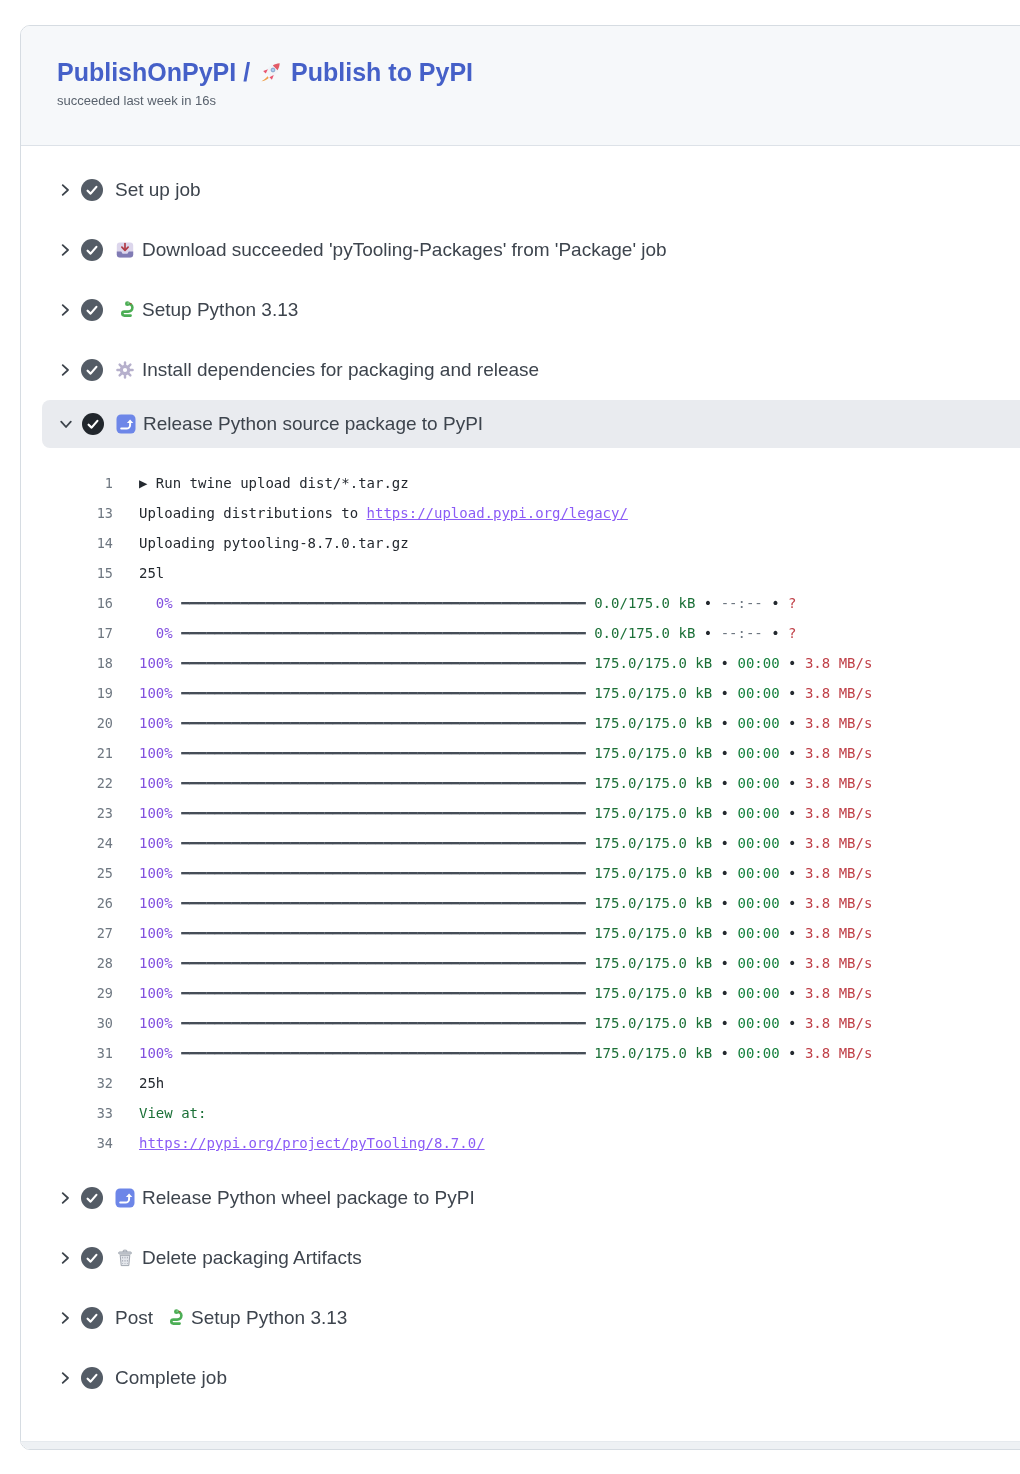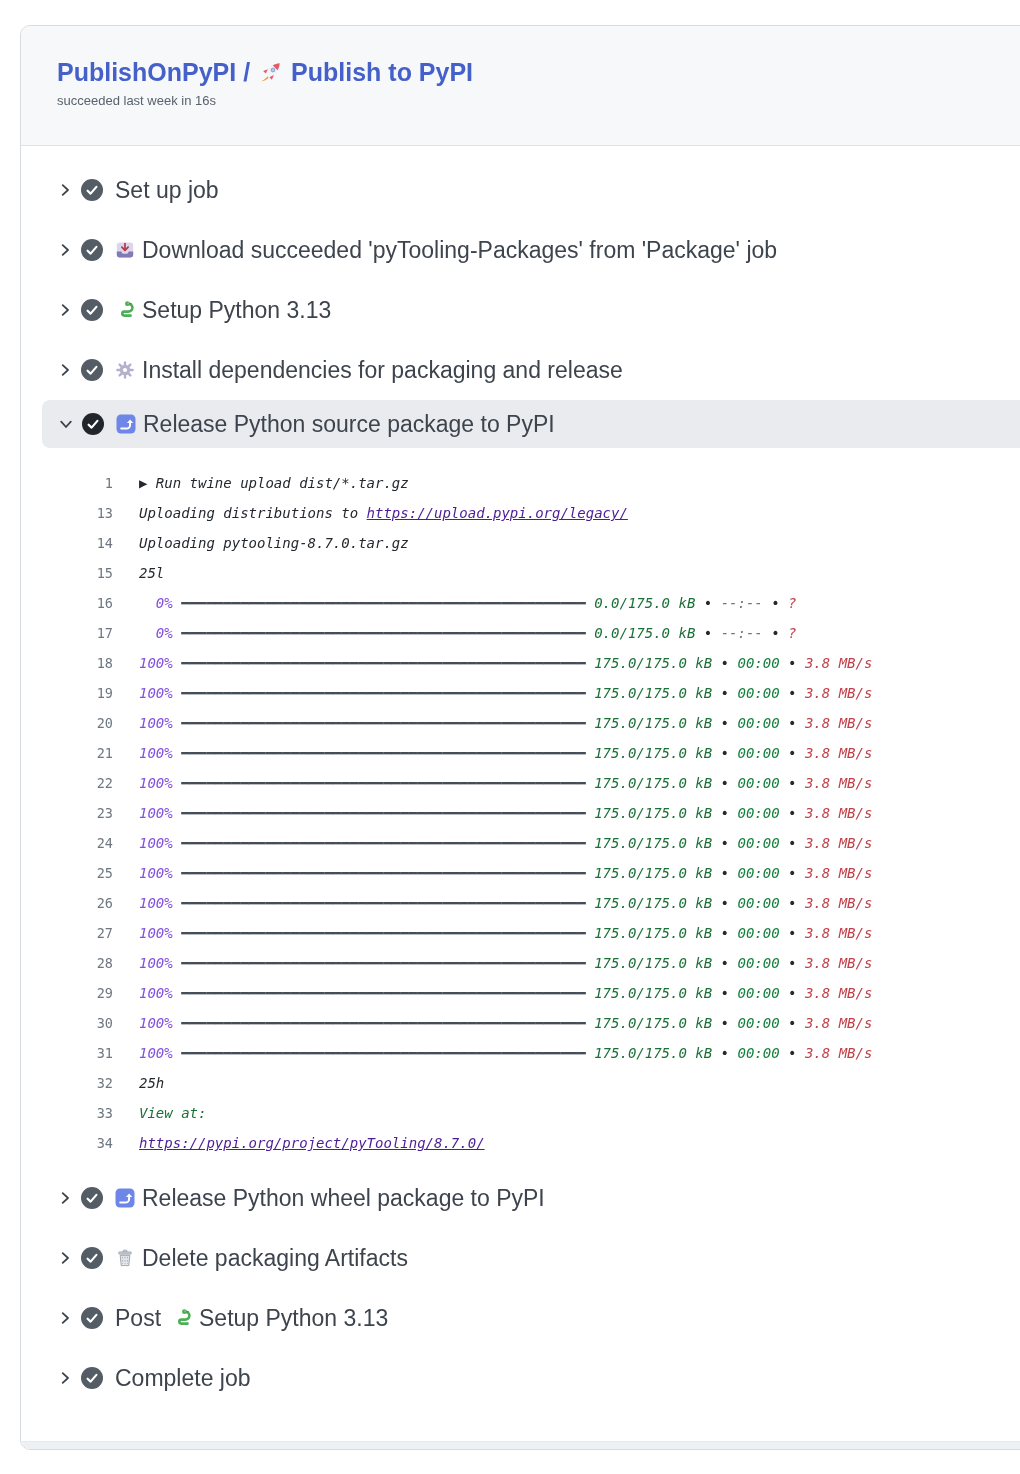--- a/index.html
+++ b/index.html
@@ -42,21 +42,21 @@
   .step-row {
     height: 60px;
     display: flex;
     align-items: center;
     padding-left: 36px;
     cursor: pointer;
   }
   .chev { width: 16px; height: 16px; flex: none; margin-right: 8px; }
   .check { width: 22px; height: 22px; flex: none; margin-right: 12px; }
   .sicon { width: 20px; height: 20px; flex: none; margin-right: 7px; }
-  .step-label { font-size: 23px; color: #3d444d; white-space: nowrap; }
+  .step-label { font-size: 19px; color: #3d444d; white-space: nowrap; }
   .step-label.pfx { margin-right: 11px; }
 
   .xhead {
     margin-left: 21px;
     height: 48px;
     background: #e9ebef;
     border-radius: 8px 0 0 8px;
     display: flex;
     align-items: center;
     padding-left: 16px;
@@ -71,23 +71,23 @@
   }
   .log-line { display: flex; }
   .ln {
     flex: none;
     width: 92px;
     text-align: right;
     color: #6e7781;
     font-size: 13.5px;
     cursor: pointer;
   }
-  .lt { margin-left: 26px; white-space: pre; color: #24292f; font-style: italic; }
+  .lt { margin-left: 26px; white-space: pre; color: #24292f; }
   .s-d { color: #24292f; }
-  .s-l { color: #4c1d95; text-decoration: underline; cursor: pointer; }
+  .s-l { color: #8b5cf6; text-decoration: underline; cursor: pointer; }
   .s-p { color: #8250df; }
   .s-b { color: #454d57; }
   .s-g { color: #1b7037; }
   .s-dim { color: #6e7781; }
   .s-y { color: #15803d; }
   .s-r { color: #c04048; }
 
   .card-footer {
     flex: 1;
     background: #ffffff;

